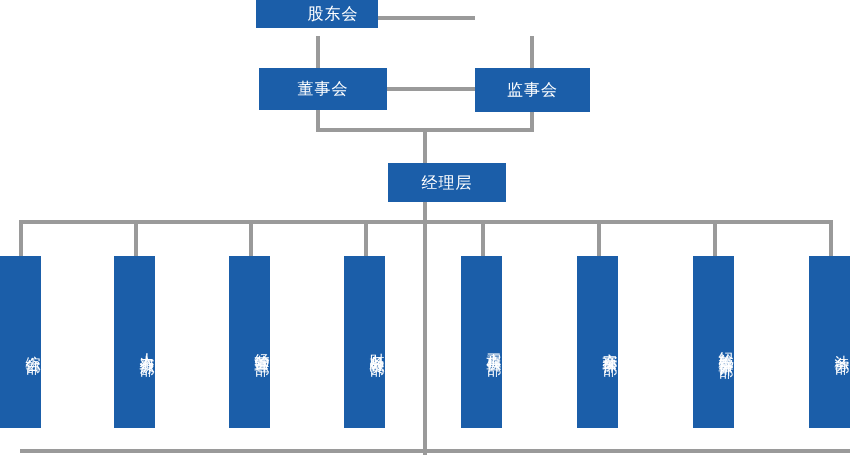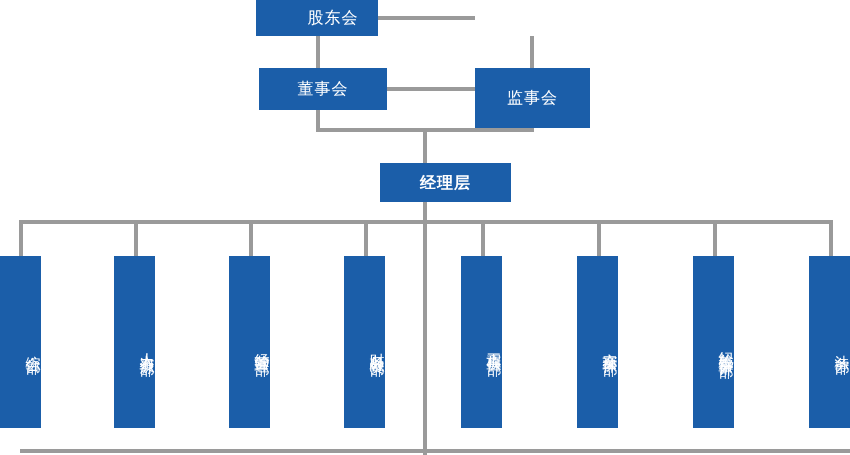--- a/index.html
+++ b/index.html
@@ -71,34 +71,34 @@
   <div class="conn conn-v" style="left:134px; top:220px; height:36px;"></div>
   <div class="conn conn-v" style="left:249px; top:220px; height:36px;"></div>
   <div class="conn conn-v" style="left:364px; top:220px; height:36px;"></div>
   <div class="conn conn-v" style="left:481px; top:220px; height:36px;"></div>
   <div class="conn conn-v" style="left:597px; top:220px; height:36px;"></div>
   <div class="conn conn-v" style="left:713px; top:220px; height:36px;"></div>
   <div class="conn conn-v" style="left:829px; top:220px; height:36px;"></div>
 
   <div class="conn conn-h" style="left:20px; top:449px; width:830px;"></div>
 
-  <div class="node node-h" style="left:256px; top:0px; width:122px; height:36px;padding-left:32px;">
+  <div class="node node-h" style="left:256px; top:0px; width:122px; height:28px;padding-left:32px;">
     <span>股东会</span>
   </div>
 
 
   <div class="node node-h" style="left:259px; top:68px; width:128px; height:42px;">
     <span>董事会</span>
   </div>
 
-  <div class="node node-h" style="left:475px; top:68px; width:115px; height:60px;justify-content:center;">
+  <div class="node node-h" style="left:475px; top:68px; width:115px; height:44px;justify-content:center;">
     <span>监事会</span>
   </div>
 
-  <div class="node node-h" style="left:380px; top:163px; width:131px; height:39px;font-weight:bold;">
+  <div class="node node-h" style="left:388px; top:163px; width:118px; height:39px;">
     <span>经理层</span>
   </div>
 
   <div class="node node-v" style="left:0px; top:256px; width:41px; height:172px;">
     <span>综合部</span>
   </div>
 
   <div class="node node-v" style="left:114px; top:256px; width:41px; height:172px;">
     <span>人力资源部</span>
   </div>

